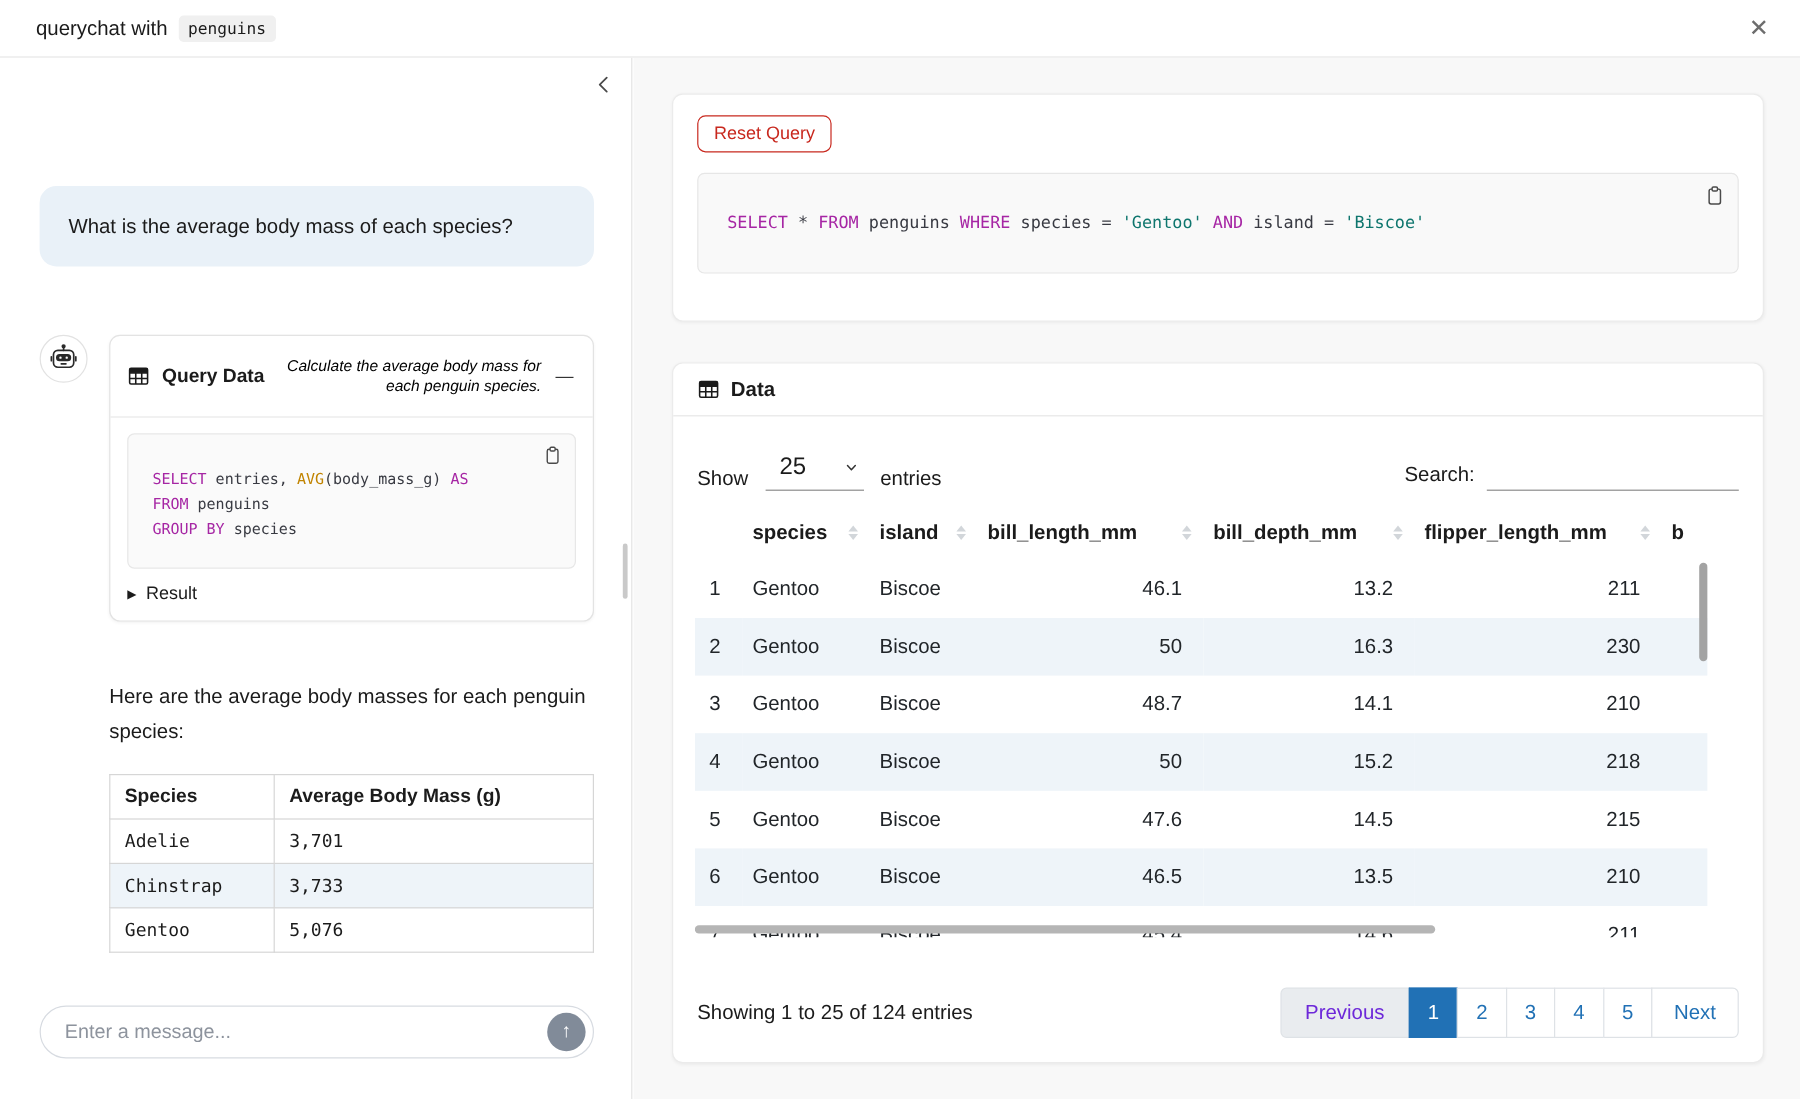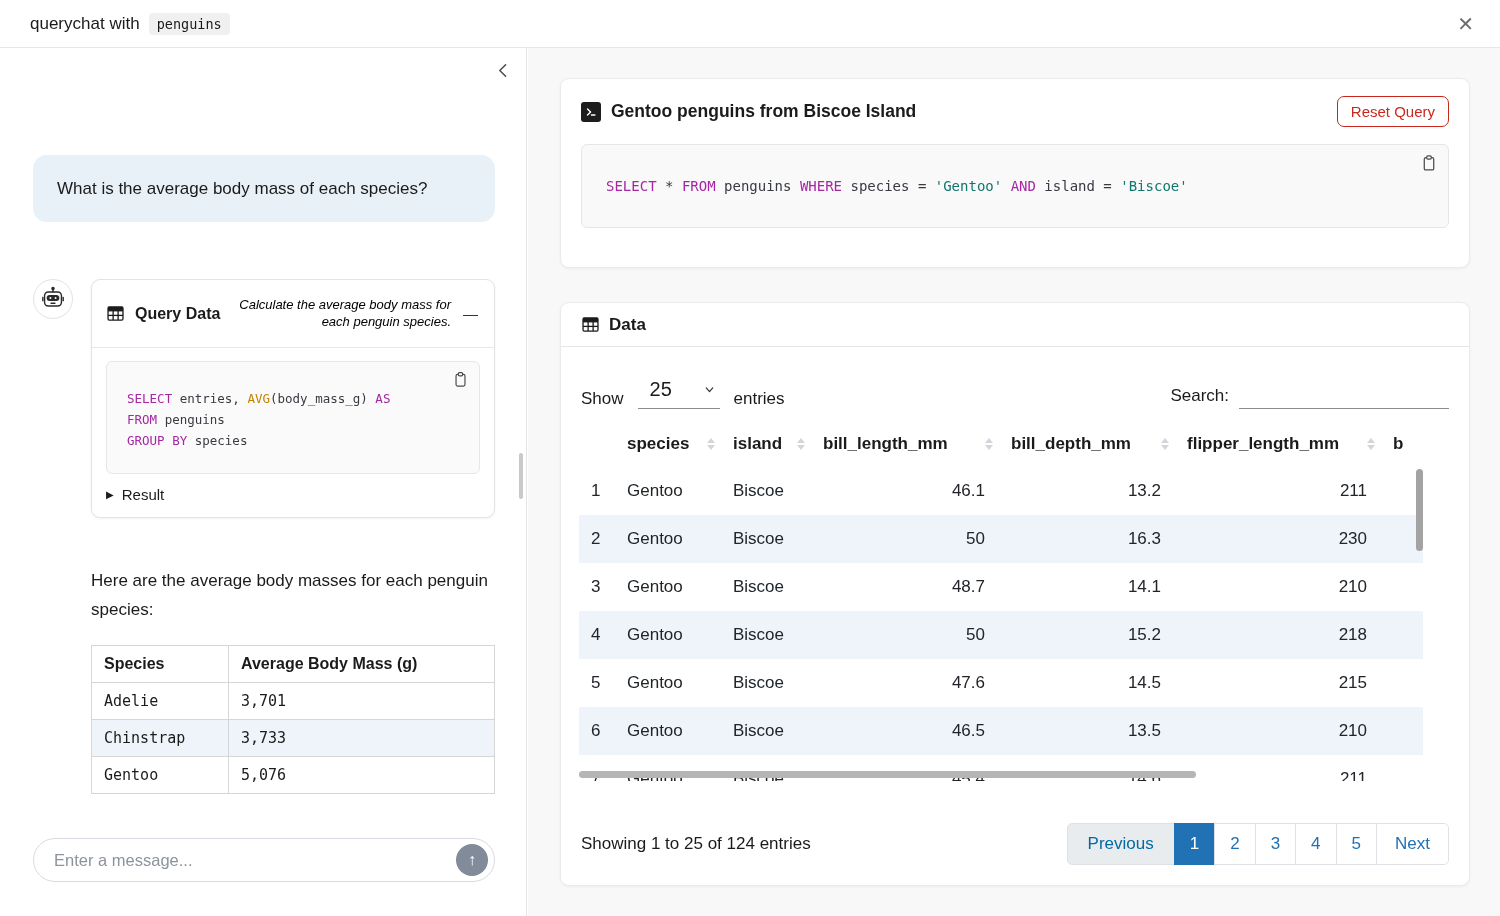--- a/index.html
+++ b/index.html
@@ -116,21 +116,21 @@
 
   .vscroll { position:absolute; top:2px; right:0; width:7px; height:82px; background:#a3a3a3; border-radius:3.5px; }
   .hscroll { position:absolute; bottom:3px; left:0; width:617px; height:7px; background:#b5b5b5; border-radius:3.5px; }
 
   .data-footer { position:absolute; left:20px; right:20px; bottom:20px; display:flex;
                  align-items:center; justify-content:space-between; }
   .info-text { font-size:17px; }
   .pagination { display:flex; }
   .page-btn { border:1px solid #dee2e6; background:#fff; color:#2171b5; font-size:17px;
               padding:10px 15px; cursor:pointer; margin-left:-1px; font-family:"Liberation Sans",sans-serif; }
-  .page-btn.prev { background:#e9ecef; color:#0369a1; border-radius:5px 0 0 5px; padding:10px 20px; margin-left:0; }
+  .page-btn.prev { background:#e9ecef; color:#6d28d9; border-radius:5px 0 0 5px; padding:10px 20px; margin-left:0; }
   .page-btn.active { background:#2171b5; border-color:#2171b5; color:#fff; }
   .page-btn.next { border-radius:0 5px 5px 0; padding:10px 18px; }
 </style>
 </head>
 <body>
 
 <div class="app">
 
   <header class="topbar">
     <div class="topbar-title">
@@ -231,29 +231,20 @@
         </button>
     </div>
 
     <div class="resize-handle"></div>
   </aside>
 
   <main class="main">
 
     <section class="card query-card">
       <div class="query-card-header">
-        <div class="query-title">
-          <span class="term-icon">
-            <svg width="14" height="14" viewBox="0 0 16 16" fill="none" stroke="#fff" stroke-width="1.6" stroke-linecap="round" stroke-linejoin="round">
-              <polyline points="4,4.5 7.5,8 4,11.5"></polyline>
-                <line x1="8.5" y1="11.5" x2="12.5" y2="11.5"></line>
-            </svg>
-          </span>
-          <span>Gentoo penguins from Biscoe Island</span>
-        </div>
         <button class="reset-btn">Reset Query</button>
       </div>
       <div class="codeblock-lg">
         <button class="copy-btn">
           <svg width="18" height="18" viewBox="0 0 16 16" fill="none" stroke="#4a4a4a" stroke-width="1.1">
             <rect x="3.8" y="3.2" width="8.4" height="11" rx="1.4"></rect>
             <rect x="6" y="1.6" width="4" height="3" rx="1" fill="#f9f9f9"></rect>
           </svg>
         </button>
         <div class="sql-line"><span class="tok-kw">SELECT</span><span> * </span><span class="tok-kw">FROM</span><span> penguins </span><span class="tok-kw">WHERE</span><span> species = </span><span class="tok-str">'Gentoo'</span><span> </span><span class="tok-kw">AND</span><span> island = </span><span class="tok-str">'Biscoe'</span></div>

